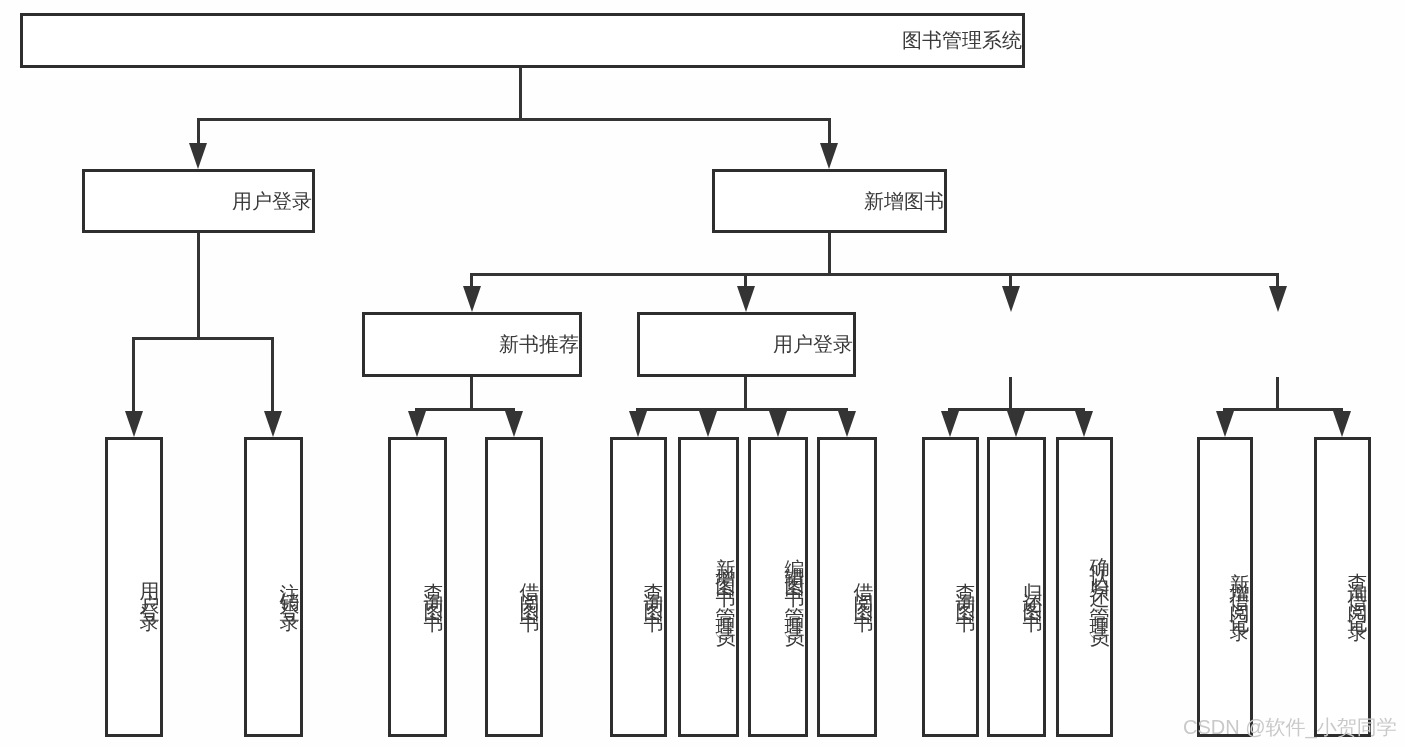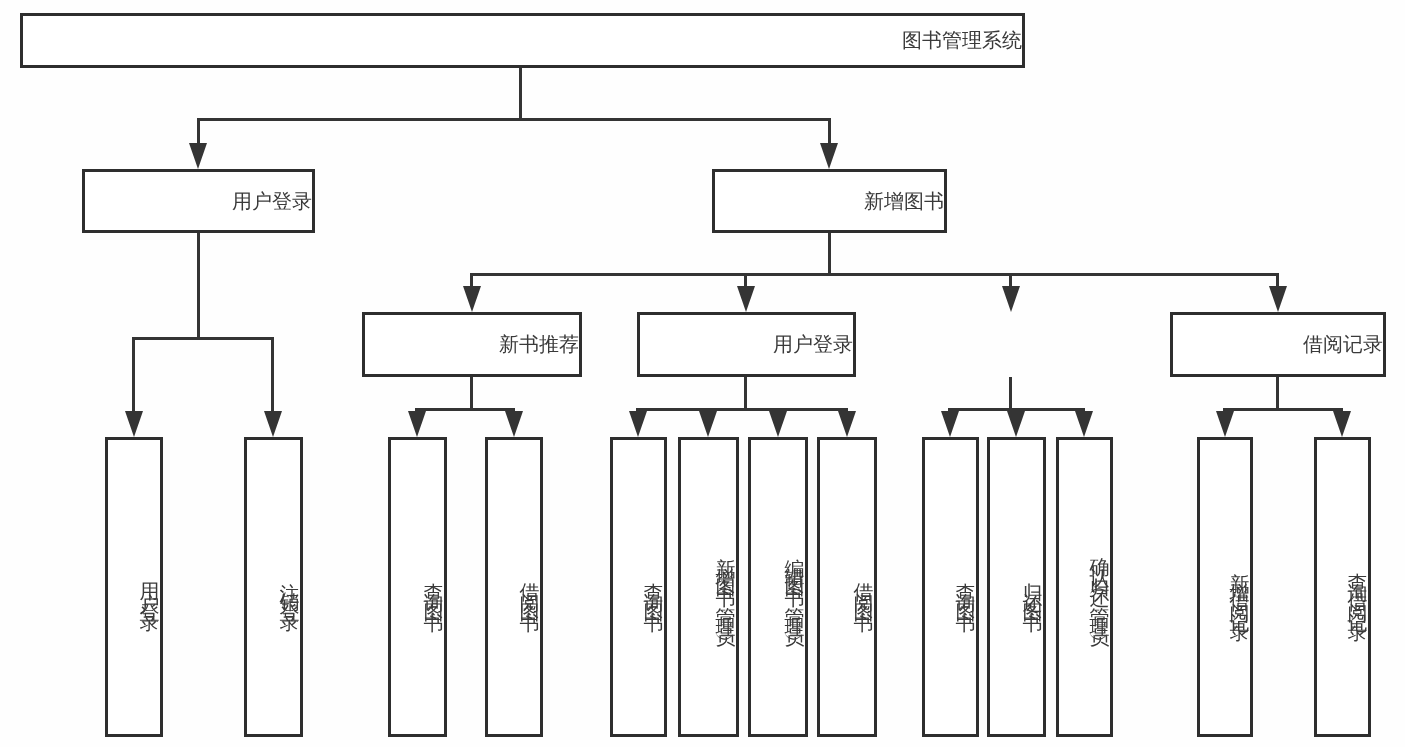--- a/index.html
+++ b/index.html
@@ -47,23 +47,20 @@
   <div class="box" style="left:712px;top:169px;width:235px;height:64px;">
     <span class="lbl">新增图书</span>
   </div>
 
   <div class="box" style="left:362px;top:312px;width:220px;height:65px;">
     <span class="lbl">新书推荐</span>
   </div>
   <div class="box" style="left:637px;top:312px;width:219px;height:65px;">
     <span class="lbl">用户登录</span>
   </div>
-  <div class="box" style="left:1170px;top:312px;width:216px;height:65px;">
-    <span class="lbl">借阅记录</span>
-  </div>
 
   <div class="box leaf" style="left:105px;top:437px;width:58px;height:300px;">
     <span class="lbl">用户登录</span>
   </div>
   <div class="box leaf" style="left:244px;top:437px;width:59px;height:300px;">
     <span class="lbl">注销登录</span>
   </div>
 
   <div class="box leaf" style="left:388px;top:437px;width:59px;height:300px;">
     <span class="lbl">查询图书</span>
@@ -95,20 +92,21 @@
     <span class="lbl">确认归还（管理员）</span>
   </div>
 
   <div class="box leaf" style="left:1197px;top:437px;width:56px;height:300px;">
     <span class="lbl">新增借阅记录</span>
   </div>
   <div class="box leaf" style="left:1314px;top:437px;width:57px;height:300px;">
     <span class="lbl">查询借阅记录</span>
   </div>
 
+  <div class="watermark">CSDN @软件_小贺同学</div>
 <div class="vl" style="left:519px;top:68px;height:53px"></div>
     <div class="vl" style="left:828px;top:233px;height:43px"></div>
     <div class="vl" style="left:197px;top:233px;height:107px"></div>
     <div class="vl" style="left:470px;top:377px;height:34px"></div>
     <div class="vl" style="left:744px;top:377px;height:34px"></div>
     <div class="vl" style="left:1009px;top:377px;height:34px"></div>
     <div class="vl" style="left:1276px;top:377px;height:34px"></div>
     <div class="vl" style="left:197px;top:118px;height:32px"></div>
     <div class="vl" style="left:828px;top:118px;height:32px"></div>
     <div class="vl" style="left:470px;top:273px;height:22px"></div>

